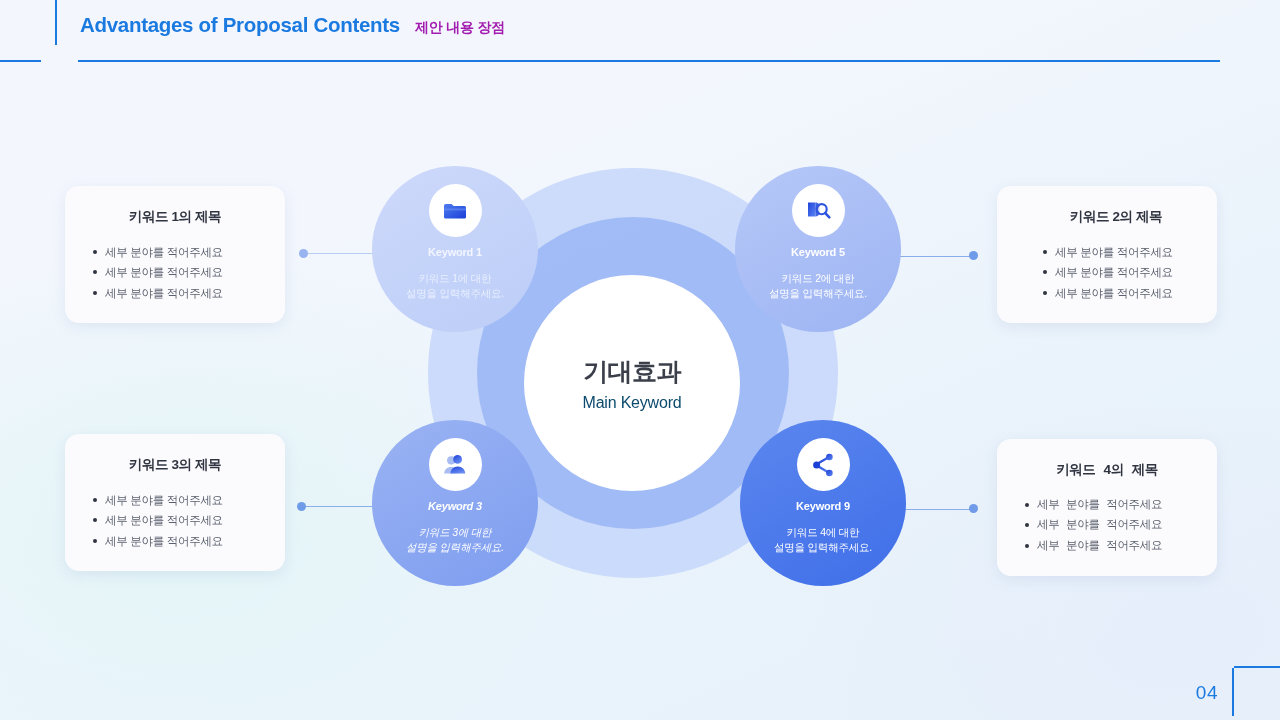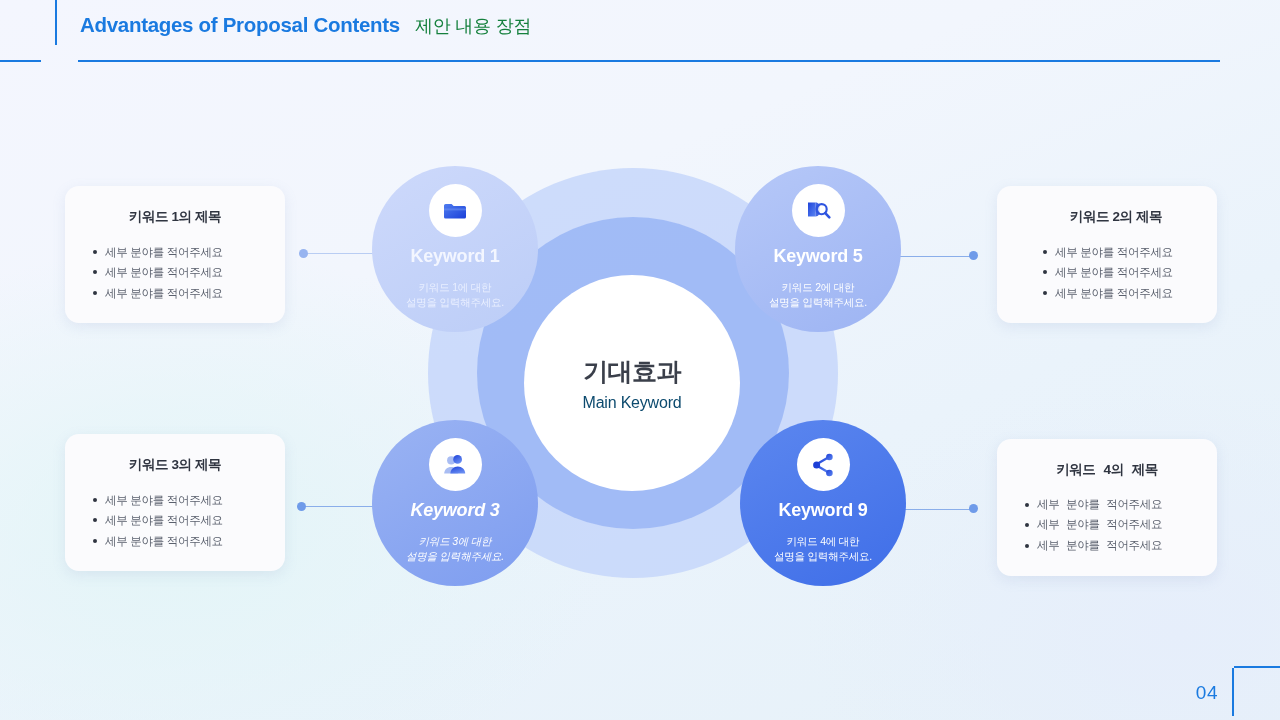--- a/index.html
+++ b/index.html
@@ -30,21 +30,21 @@
   }
   .hdr-titles {
     position: absolute; left: 80px; top: 13px;
     display: flex; align-items: baseline; gap: 15px;
   }
   .hdr-title-en {
     font-size: 20.5px; font-weight: 700; color: #1a7ae0;
     letter-spacing: -0.3px; white-space: nowrap;
   }
   .hdr-title-ko {
-    font-size: 18px; font-weight: 400; color: #15803d;
+    font-size: 14px; font-weight: 700; color: #a21caf;
     letter-spacing: -0.2px; white-space: nowrap;
   }
 
   
   .page-num {
     position: absolute; right: 62px; bottom: 16px;
     font-size: 19px; color: #1a7ae0; letter-spacing: 0.5px;
   }
   .foot-vline {
     position: absolute; right: 46px; bottom: 4px; width: 2px; height: 48px;
@@ -98,21 +98,21 @@
   .bubble.b4 { left: 740px; top: 420px; background: linear-gradient(150deg,#5c87ef 0%, #3f6ee8 100%); }
 
   .bubble-icon {
     width: 53px; height: 53px; border-radius: 50%;
     background: #ffffff;
     display: flex; align-items: center; justify-content: center;
     margin-bottom: 9px;
   }
   .bubble-icon svg { display: block; }
   .bubble-label {
-    font-size: 18px; font-weight: 700; color: #ffffff;
+    font-size: 11px; font-weight: 700; color: #ffffff;
     letter-spacing: -0.2px; margin-bottom: 13px;
   }
   .bubble-desc {
     font-size: 10.5px; font-weight: 400; color: #ffffff;
     line-height: 1.42; text-align: center; letter-spacing: -0.2px;
   }
   .bubble.b1 .bubble-label { color: #f3f6ff; }
   .bubble.b1 .bubble-desc  { color: #e9efff; }
 
   

